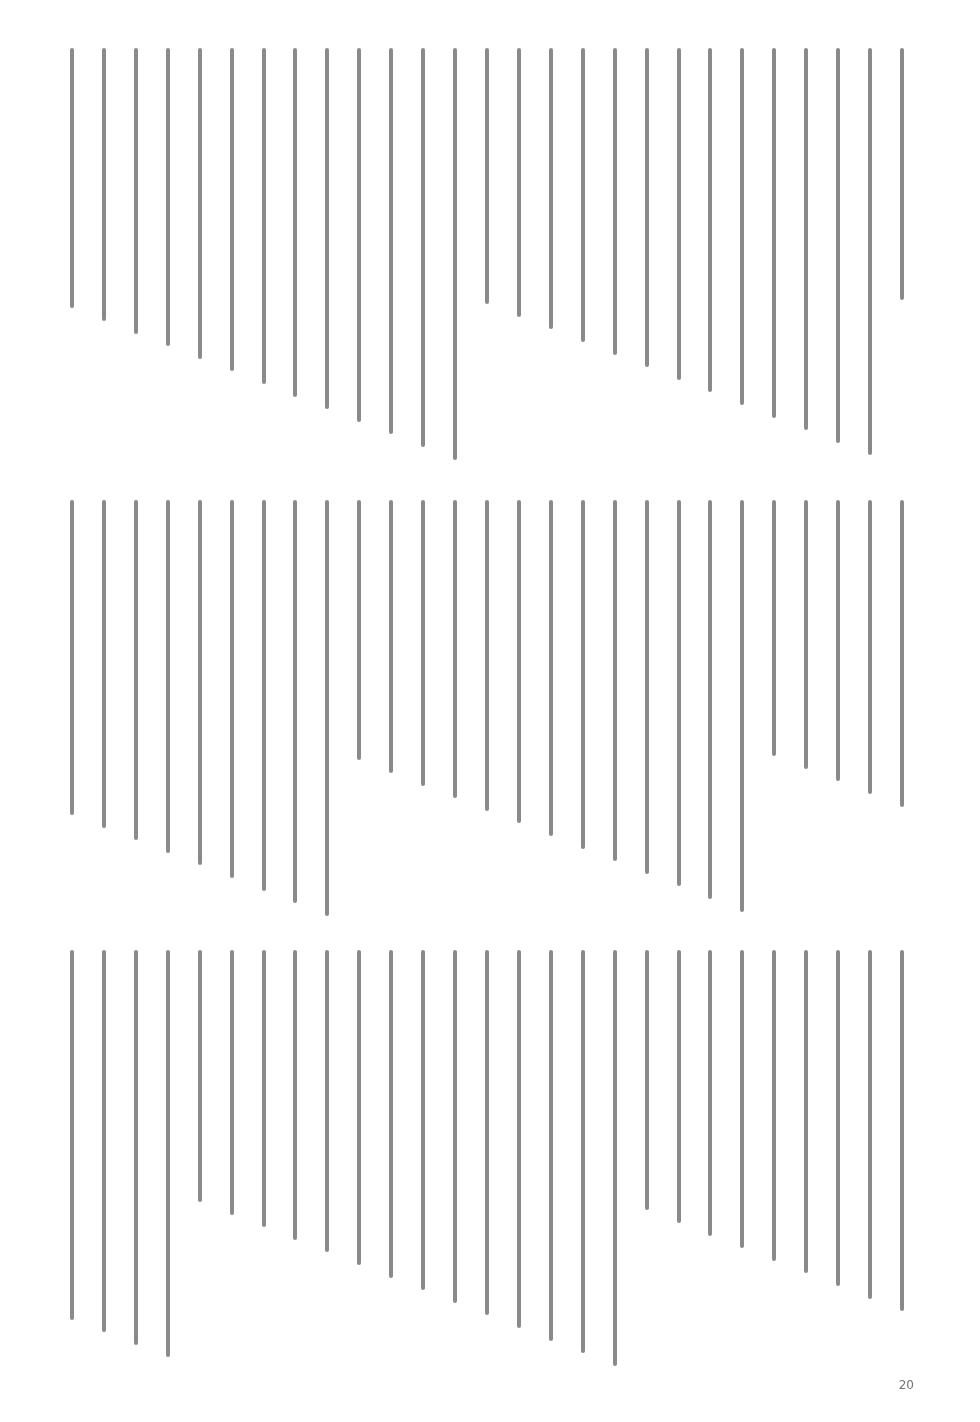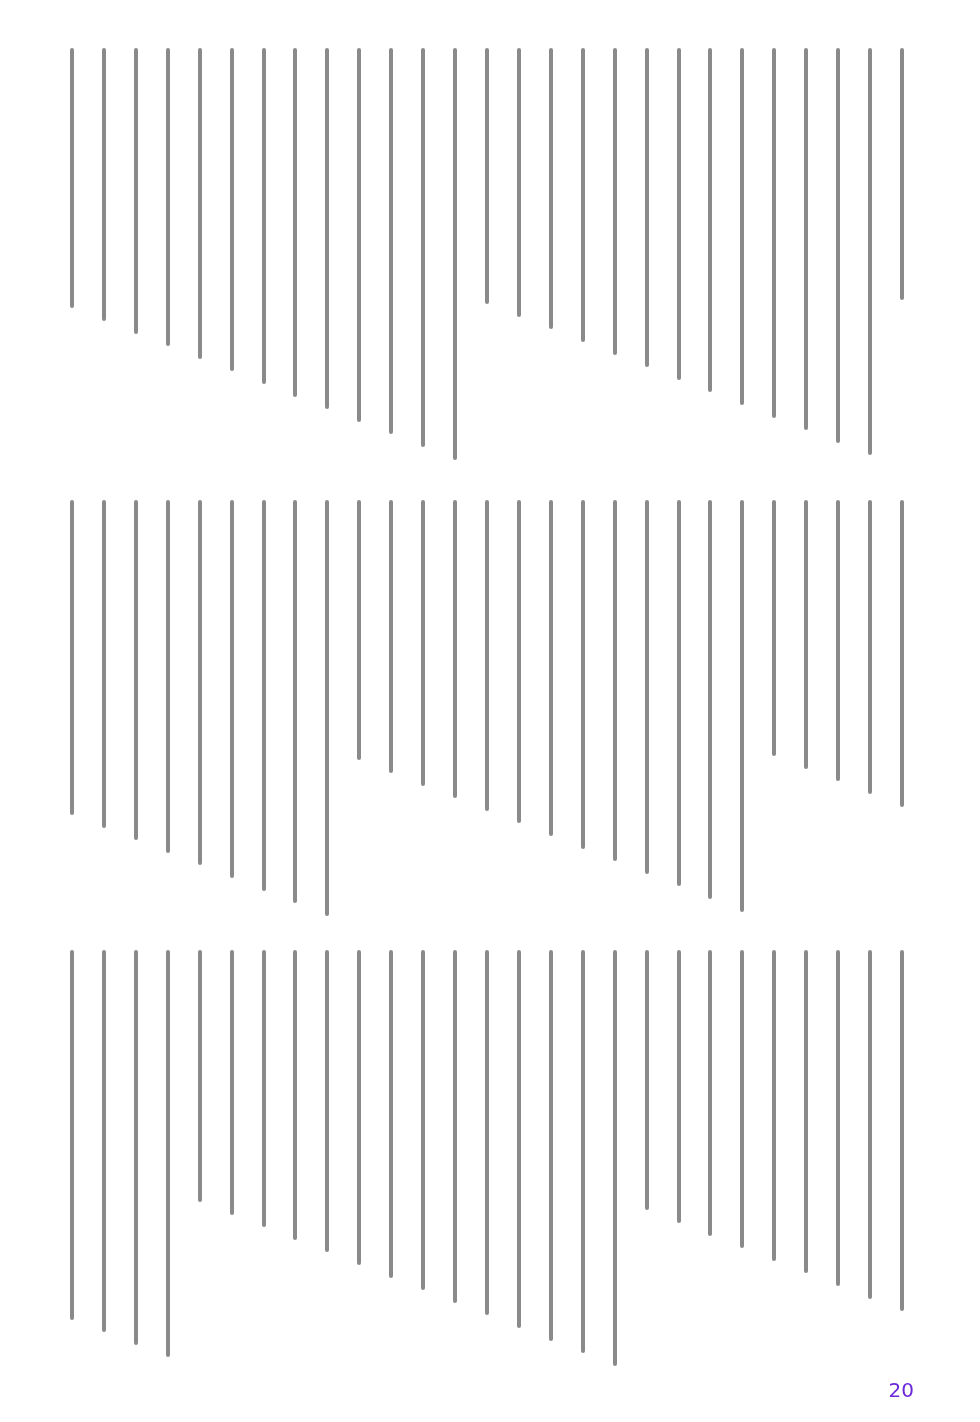--- a/index.html
+++ b/index.html
@@ -7,22 +7,22 @@
            font-family: "DejaVu Serif", serif; color: #111; }
     .tier { position: absolute; left: 62px; width: 850px; }
     .tier-1 { top: 48px;  height: 420px; }
     .tier-2 { top: 500px; height: 420px; }
     .tier-3 { top: 950px; height: 420px; }
     .col-block { position: absolute; inset: 0; display: flex; flex-direction: row-reverse;
                  justify-content: space-between; }
     .col { width: 20px; height: 100%; position: relative; }
     .col .line { position: absolute; left: 8px; top: 0; width: 4px; background: #2a2a2a;
                  opacity: 0.55; border-radius: 2px; }
-    .page-number { position: absolute; right: 66px; top: 1378px; font-size: 20px;
-                   font-family: "DejaVu Sans", sans-serif; color: #6d28d9; }
+    .page-number { position: absolute; right: 66px; top: 1378px; font-size: 12px;
+                   font-family: "DejaVu Sans", sans-serif; color: #737373; }
   </style>
 </head>
 <body>
 
 <div>
   <div class="tier tier-1">
     <div class="col-block">
         <div class="col">
           <div class="line" style="height: 60%;"></div>
         </div>

